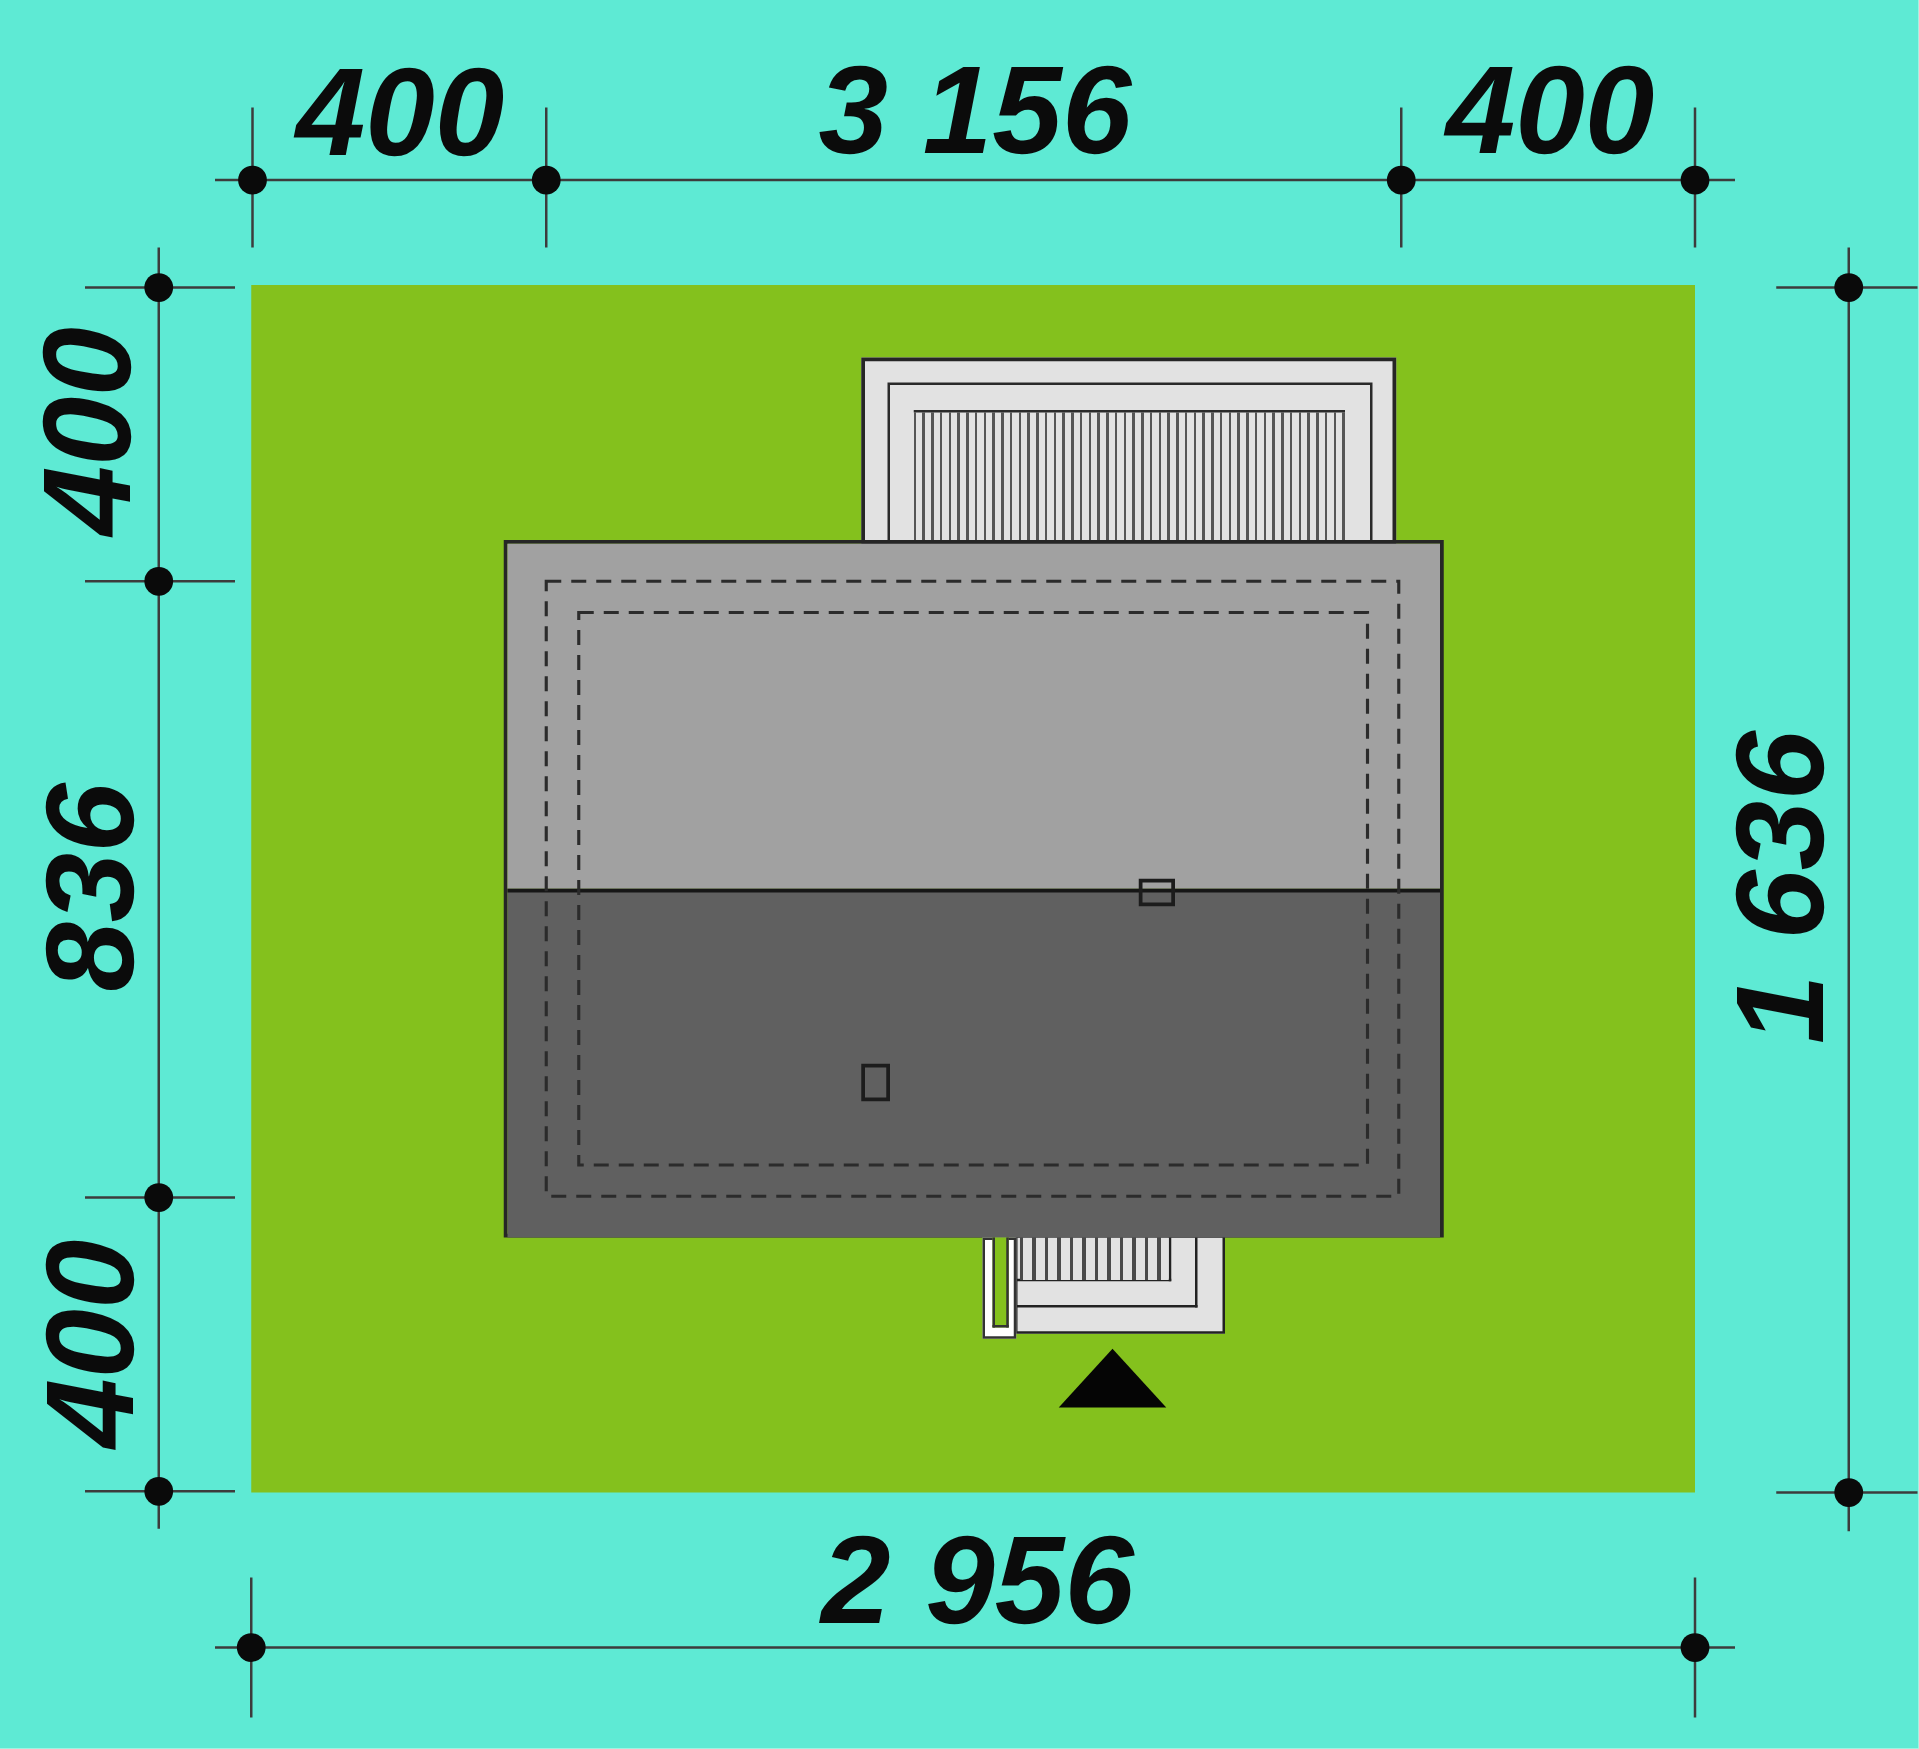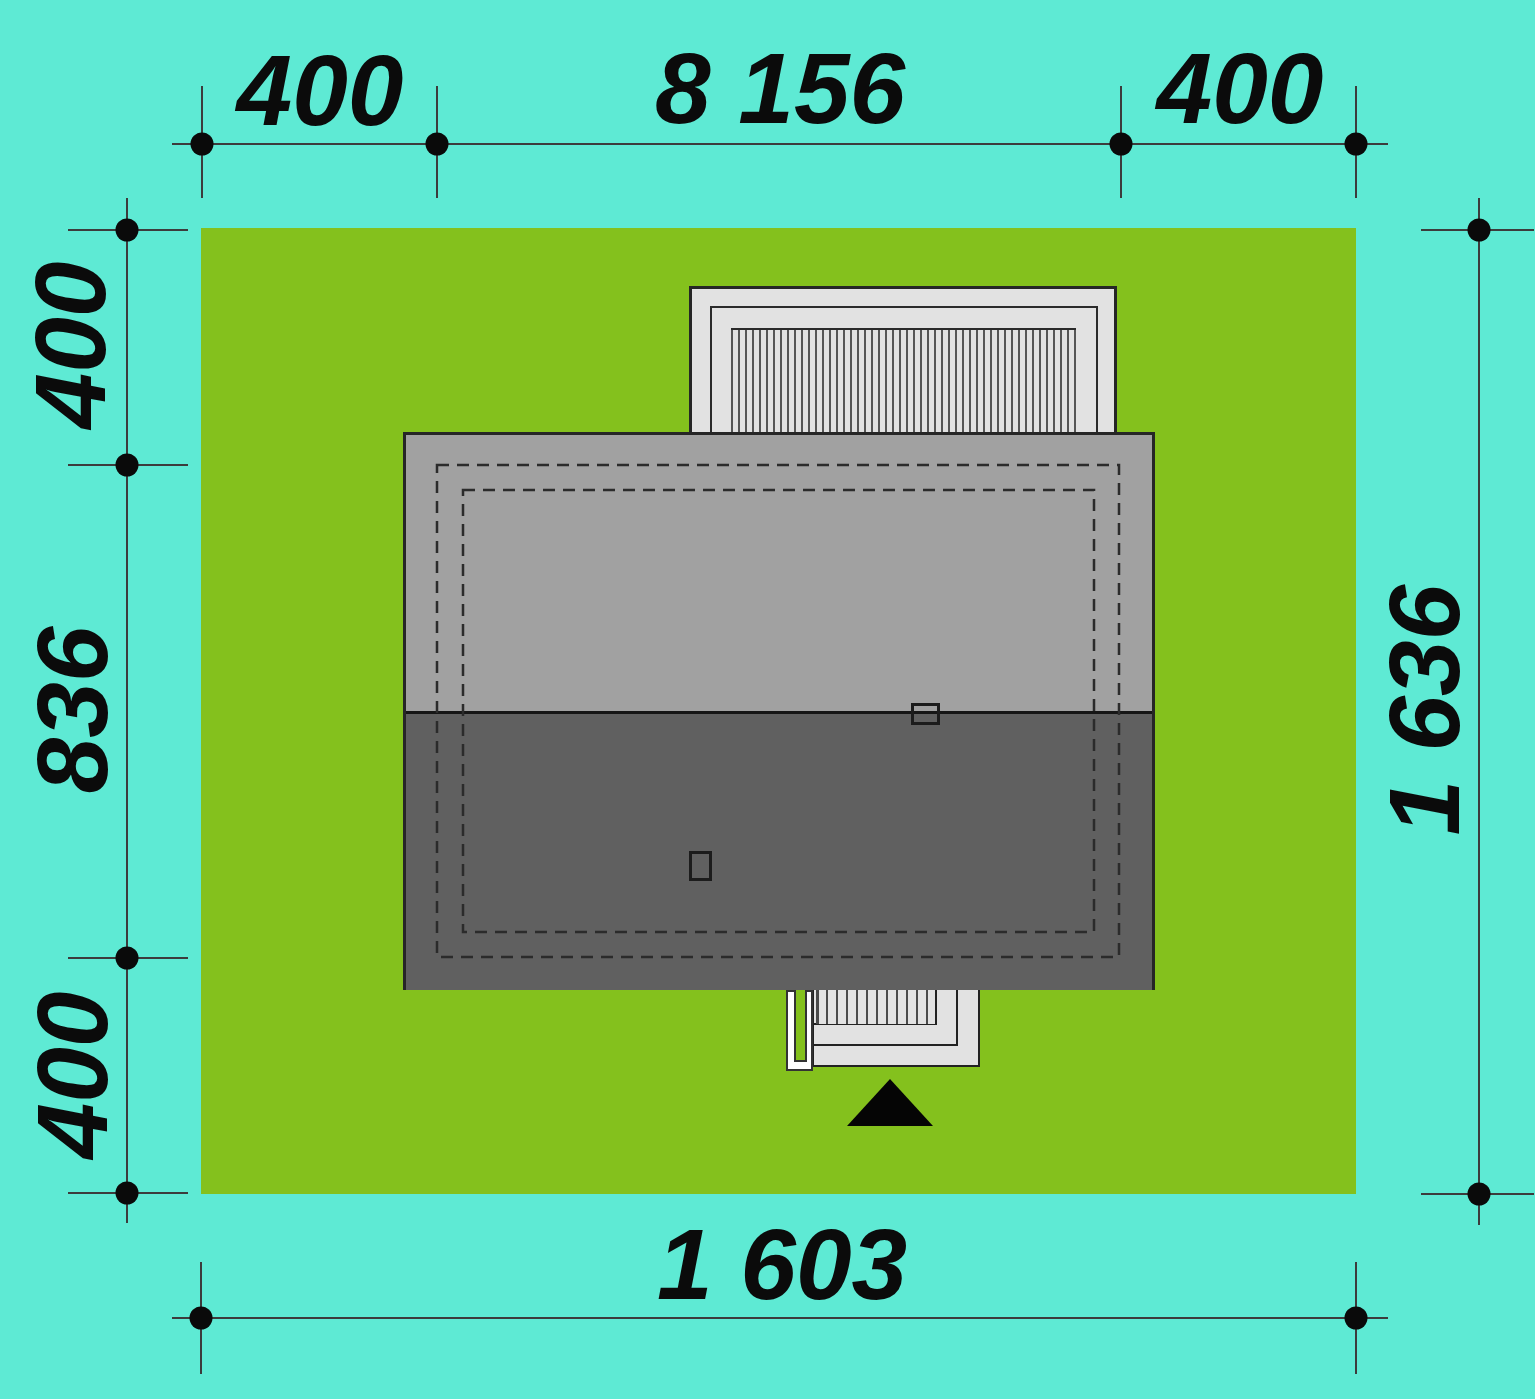--- a/index.html
+++ b/index.html
@@ -87,21 +87,21 @@
   <div class="abs dline" style="left:172px;top:143px;width:1216px;height:2px;"></div>
   <div class="abs dline" style="left:201px;top:86px;width:2px;height:112px;"></div>
   <div class="abs dline" style="left:436px;top:86px;width:2px;height:112px;"></div>
   <div class="abs dline" style="left:1120px;top:86px;width:2px;height:112px;"></div>
   <div class="abs dline" style="left:1355px;top:86px;width:2px;height:112px;"></div>
   <div class="abs dot" style="left:202px;top:144px;"></div>
   <div class="abs dot" style="left:437px;top:144px;"></div>
   <div class="abs dot" style="left:1121px;top:144px;"></div>
   <div class="abs dot" style="left:1356px;top:144px;"></div>
   <div class="abs dim-label" style="left:320px;top:90px;">400</div>
-  <div class="abs dim-label" style="left:780px;top:88px;">8 156</div>
+  <div class="abs dim-label" style="left:780px;top:88px;">3 156</div>
   <div class="abs dim-label" style="left:1240px;top:88px;">400</div>
 
   <div class="abs dline" style="left:126px;top:198px;width:2px;height:1025px;"></div>
   <div class="abs dline" style="left:68px;top:229px;width:120px;height:2px;"></div>
   <div class="abs dline" style="left:68px;top:464px;width:120px;height:2px;"></div>
   <div class="abs dline" style="left:68px;top:957px;width:120px;height:2px;"></div>
   <div class="abs dline" style="left:68px;top:1192px;width:120px;height:2px;"></div>
   <div class="abs dot" style="left:127px;top:230px;"></div>
   <div class="abs dot" style="left:127px;top:465px;"></div>
   <div class="abs dot" style="left:127px;top:958px;"></div>
@@ -115,15 +115,15 @@
   <div class="abs dline" style="left:1421px;top:1193px;width:113px;height:2px;"></div>
   <div class="abs dot" style="left:1479px;top:230px;"></div>
   <div class="abs dot" style="left:1479px;top:1194px;"></div>
   <div class="abs dim-label vert" style="left:1424px;top:710px;">1 636</div>
 
   <div class="abs dline" style="left:172px;top:1317px;width:1216px;height:2px;"></div>
   <div class="abs dline" style="left:200px;top:1262px;width:2px;height:112px;"></div>
   <div class="abs dline" style="left:1355px;top:1262px;width:2px;height:112px;"></div>
   <div class="abs dot" style="left:201px;top:1318px;"></div>
   <div class="abs dot" style="left:1356px;top:1318px;"></div>
-  <div class="abs dim-label" style="left:782px;top:1264px;">1 603</div>
+  <div class="abs dim-label" style="left:782px;top:1264px;">2 956</div>
 
 </div>
 
 </body></html>

